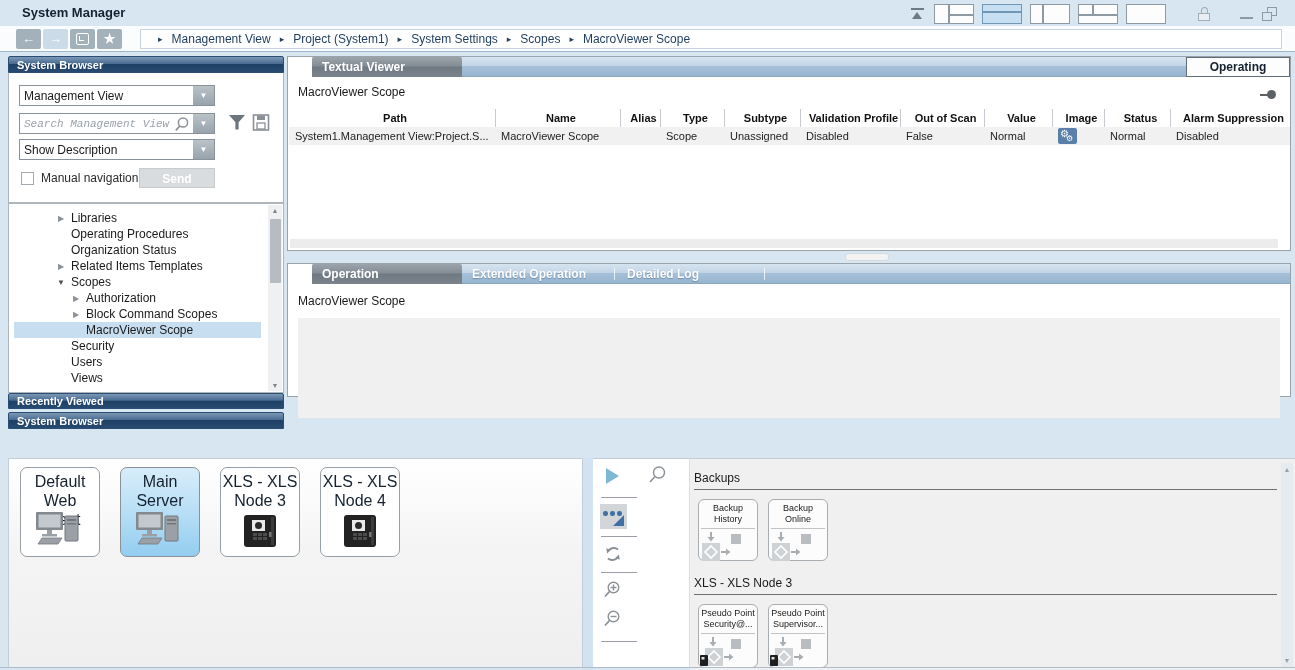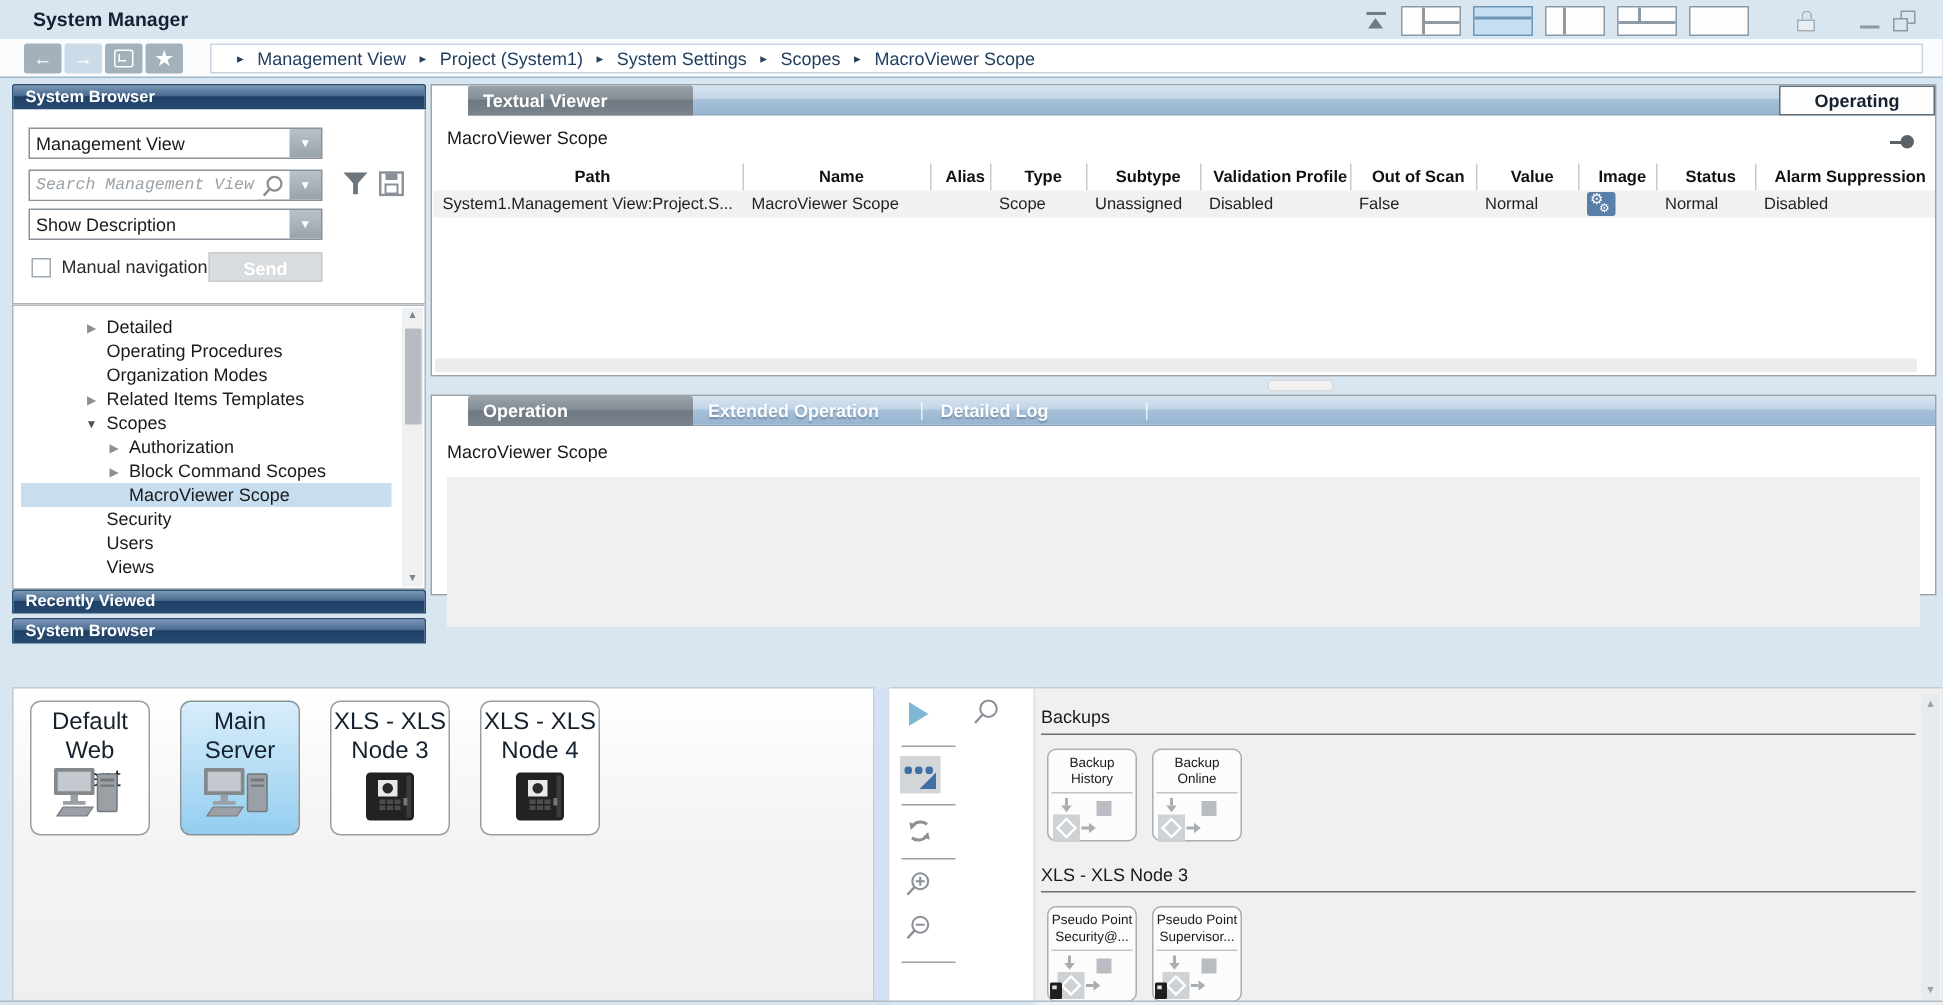--- a/index.html
+++ b/index.html
@@ -231,27 +231,27 @@
     <div class="check-row">
       <span class="checkbox"></span>
       <span class="check-label">Manual navigation</span>
     </div>
     <div class="send-btn">Send</div>
   </div>
 
   <div class="sb-tree">
     <div class="tree-row" style="top:6px;">
       <span class="t-arrow closed" style="left:44px;">▶</span>
-      <span class="t-label" style="left:57px;">Detailed</span>
+      <span class="t-label" style="left:57px;">Libraries</span>
     </div>
     <div class="tree-row" style="top:22px;">
       <span class="t-label" style="left:57px;">Operating Procedures</span>
     </div>
     <div class="tree-row" style="top:38px;">
-      <span class="t-label" style="left:57px;">Organization Modes</span>
+      <span class="t-label" style="left:57px;">Organization Status</span>
     </div>
     <div class="tree-row" style="top:54px;">
       <span class="t-arrow closed" style="left:44px;">▶</span>
       <span class="t-label" style="left:57px;">Related Items Templates</span>
     </div>
     <div class="tree-row" style="top:70px;">
       <span class="t-arrow open" style="left:43px;">▼</span>
       <span class="t-label" style="left:57px;">Scopes</span>
     </div>
     <div class="tree-row" style="top:86px;">

